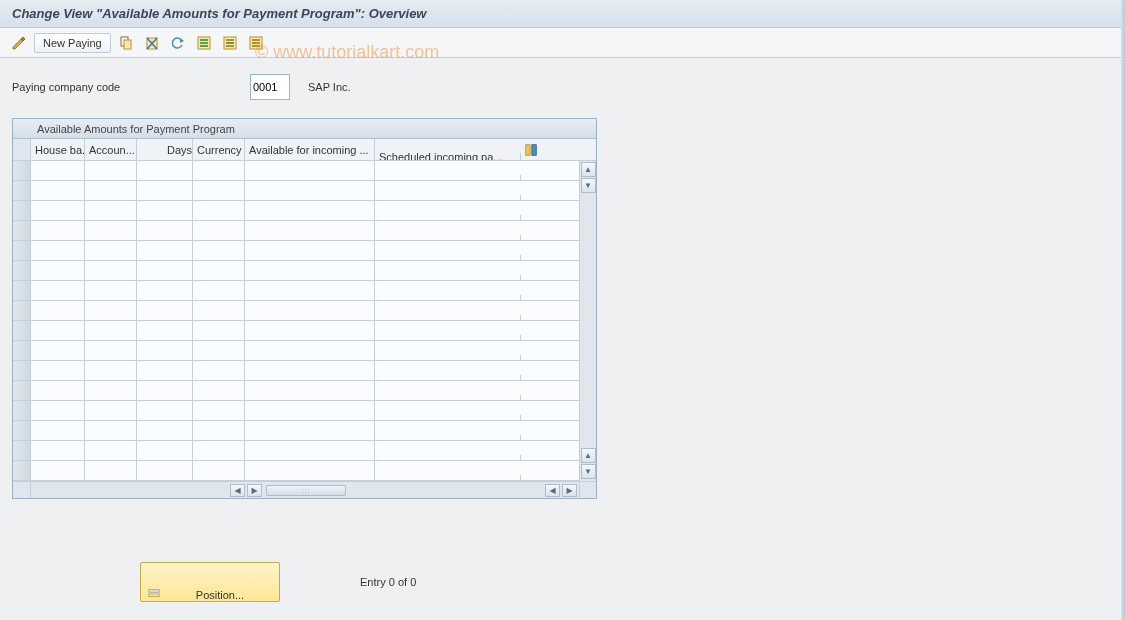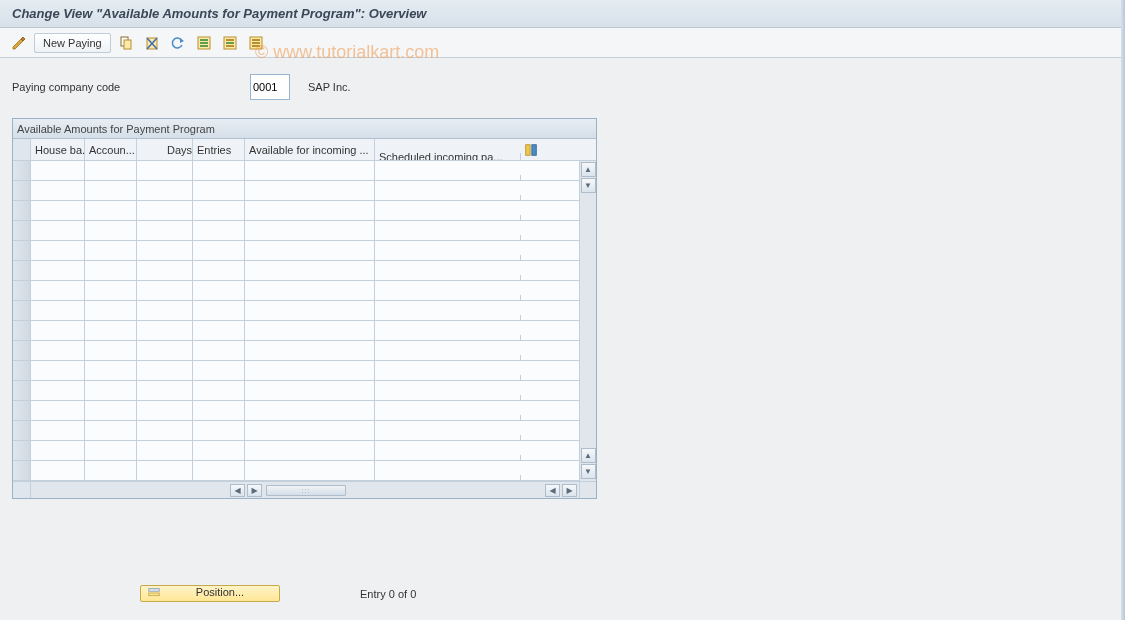--- a/index.html
+++ b/index.html
@@ -100,21 +100,21 @@
     
     .table-panel {
       width: 585px;
       border: 1px solid #9bb1c5;
       background: #e3eaf1;
     }
     .table-title {
       height: 20px;
       background: linear-gradient(to bottom,#e7edf3,#d5dfe9);
       border-bottom: 1px solid #b2c0ce;
-      padding-left: 4px;
+      padding-left: 24px;
       display: flex;
       align-items: center;
       font-size: 11px;
       color: #444;
     }
     .table-header-row {
       display: flex;
       height: 22px;
       background: #eff3f7;
       border-bottom: 1px solid #c3cfdb;
@@ -239,26 +239,26 @@
       left: 0;
       bottom: 18px;
       width: 100%;
       display: flex;
       align-items: center;
       padding-left: 140px;
       gap: 80px;
     }
     .position-btn {
       width: 140px;
-      height: 17px;
+      height: 40px;
       background: linear-gradient(to bottom,#fff4c8,#ffe795);
       border: 1px solid #c5a94a;
       border-radius: 2px;
       display: flex;
-      align-items: flex-start;
+      align-items: flex-end;
       padding: 0 6px;
       gap: 6px;
       cursor: pointer;
       font-size: 11px;
       color: #333;
     }
     .entry-text {
       font-size: 11px;
       color: #333;
     }
@@ -350,21 +350,21 @@
   </div>
 
   <div class="table-panel">
     <div class="table-title">Available Amounts for Payment Program</div>
 
     <div class="table-header-row">
       <div class="row-selector-header"></div>
       <div class="col-header col-housebank">House ba...</div>
       <div class="col-header col-account">Accoun...</div>
       <div class="col-header col-days">Days</div>
-      <div class="col-header col-currency">Entries</div>
+      <div class="col-header col-currency">Currency</div>
       <div class="col-header col-outgoing">Available for incoming ...</div>
       <div class="col-header col-incoming">Scheduled incoming pa...</div>
       <div class="config-btn">
         <svg width="14" height="14" viewBox="0 0 16 16">
             <rect x="2" y="2" width="5" height="12" fill="#f0c94b" stroke="#b8902f"></rect>
             <rect x="9" y="2" width="5" height="12" fill="#4a8dc9" stroke="#2f5f8f"></rect>
           </svg>
       </div>
     </div>
 

